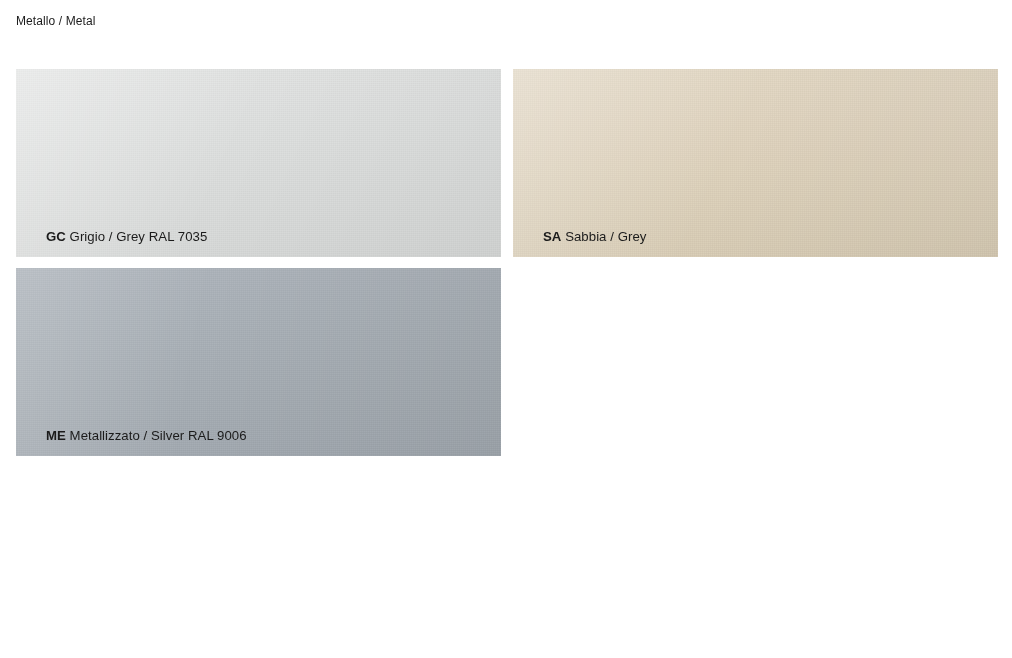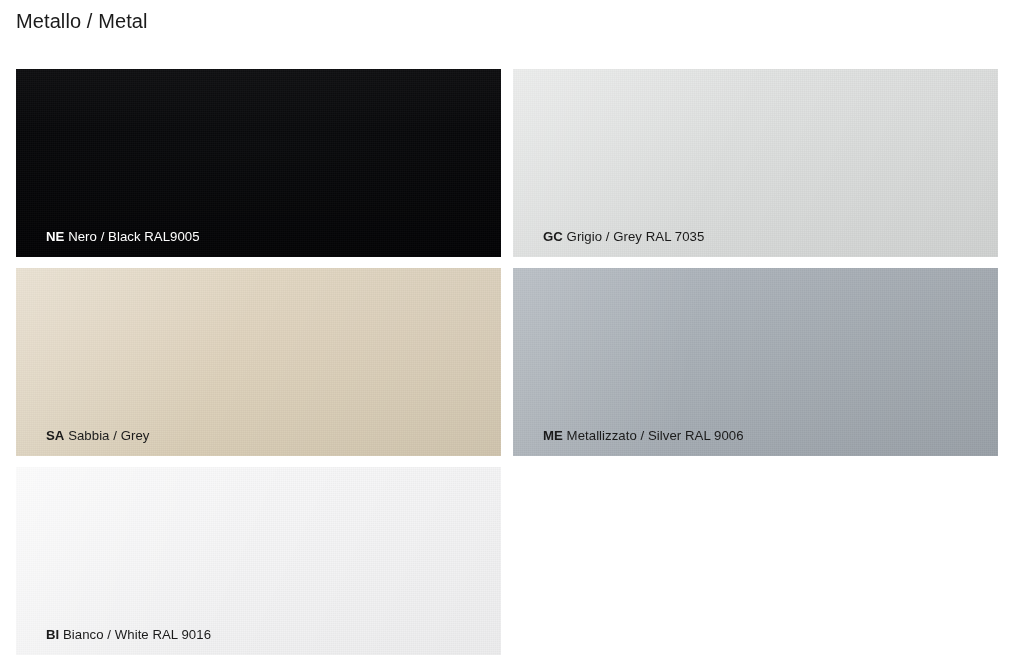--- a/index.html
+++ b/index.html
@@ -18,21 +18,21 @@
     position: relative;
     width: 1012px;
     height: 658px;
     background: #ffffff;
   }
 
   .page-title {
     position: absolute;
     left: 16px;
     top: 11px;
-    font-size: 20px;
+    font-size: 12px;
     line-height: 20px;
     color: #1b1b1b;
     font-weight: 400;
     letter-spacing: 0.1px;
     white-space: nowrap;
   }
 
   .swatch-grid {
     position: absolute;
     left: 16px;
@@ -132,28 +132,20 @@
 </style>
 </head>
 <body>
 
 <div class="page">
 
   <div class="page-title">Metallo / Metal</div>
 
   <div class="swatch-grid">
 
-    <div class="swatch s-ne">
-      <div class="grain"></div>
-      <div class="sheen"></div>
-      <div class="swatch-label" style="color:#ffffff;">
-        <span class="code">NE</span>
-        <span class="name">Nero / Black RAL9005</span>
-      </div>
-    </div>
 
 
     <div class="swatch s-gc">
       <div class="grain"></div>
       <div class="sheen"></div>
       <div class="swatch-label" style="color:#1b1b1b;">
         <span class="code">GC</span>
         <span class="name">Grigio / Grey RAL 7035</span>
       </div>
     </div>
@@ -169,23 +161,15 @@
 
     <div class="swatch s-me">
       <div class="grain"></div>
       <div class="sheen"></div>
       <div class="swatch-label" style="color:#1b1b1b;">
         <span class="code">ME</span>
         <span class="name">Metallizzato / Silver RAL 9006</span>
       </div>
     </div>
 
-    <div class="swatch s-bi">
-      <div class="grain"></div>
-      <div class="sheen"></div>
-      <div class="swatch-label" style="color:#1b1b1b;">
-        <span class="code">BI</span>
-        <span class="name">Bianco / White RAL 9016</span>
-      </div>
-    </div>
 
   </div>
 </div>
 
 </body></html>

